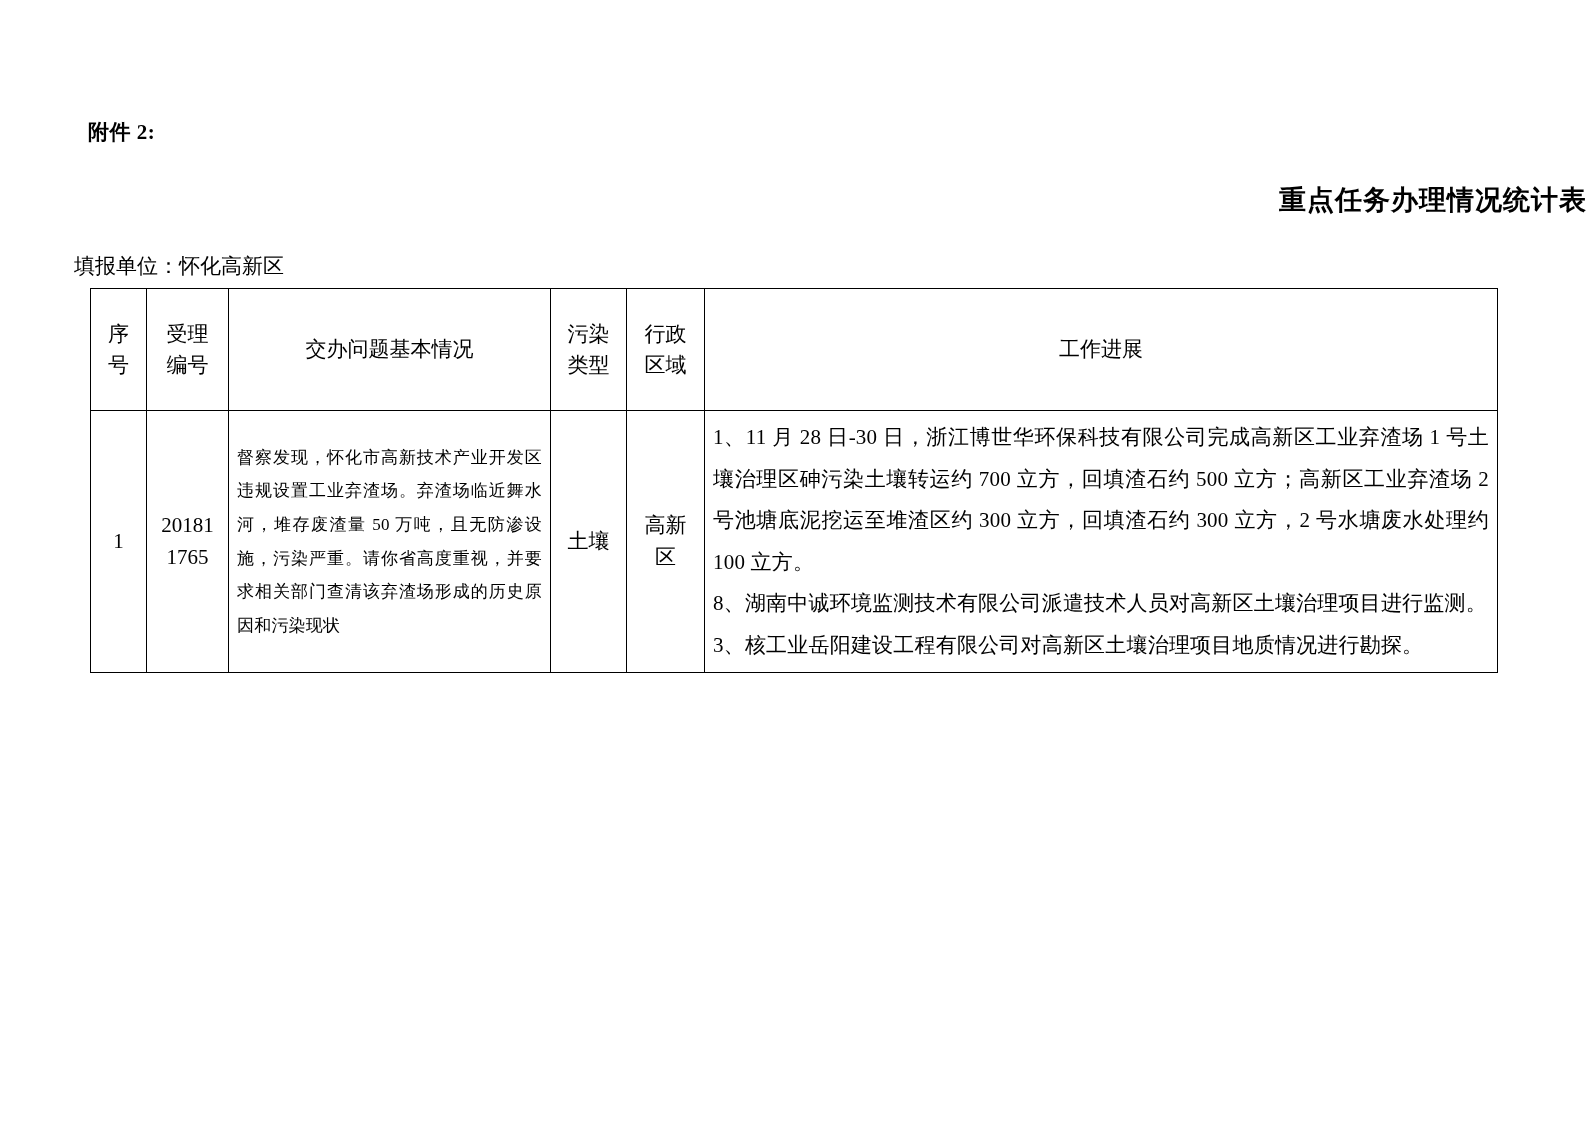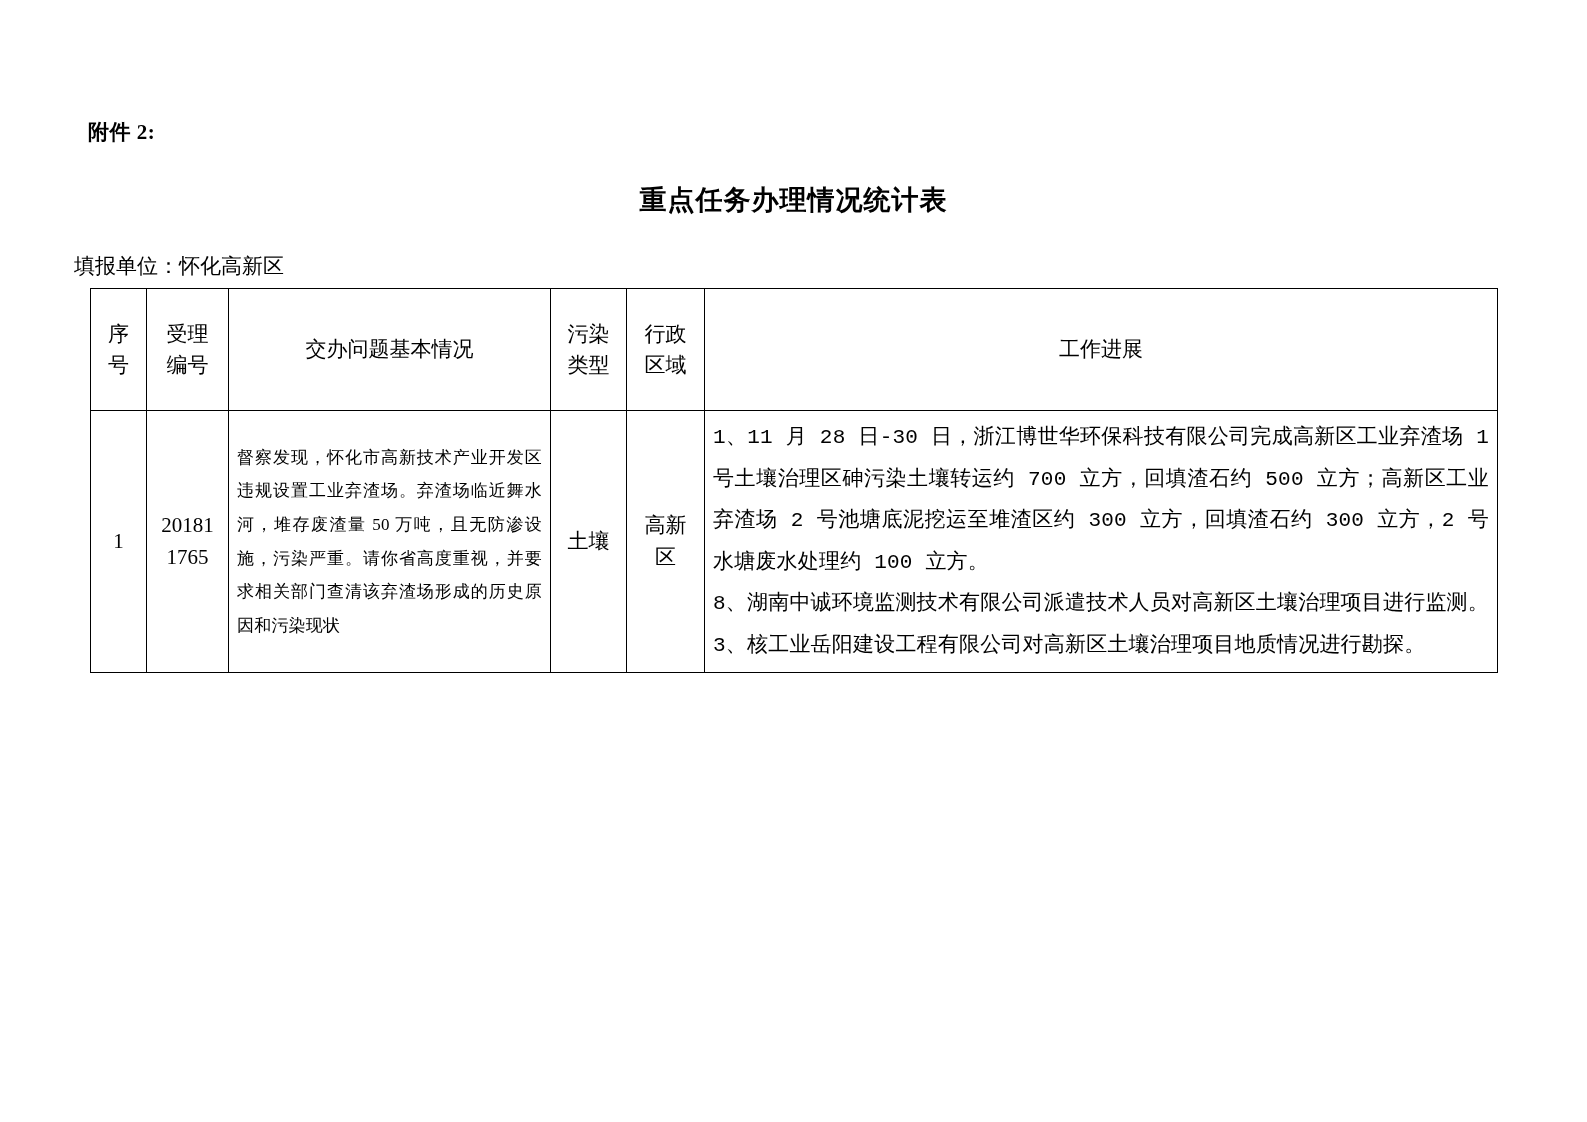--- a/index.html
+++ b/index.html
@@ -29,21 +29,21 @@
     top: 118px;
     font-size: 21px;
     font-weight: bold;
     letter-spacing: 0.5px;
   }
   .doc-title {
     position: absolute;
     left: 0;
     top: 182px;
     width: 1587px;
-    text-align: center;
+    text-align: right;
     font-size: 27px;
     font-weight: bold;
     letter-spacing: 1px;
   }
   .meta-row {
     position: absolute;
     left: 74px;
     top: 252px;
     width: 1410px;
     height: 28px;
@@ -112,21 +112,20 @@
     line-height: 1.98;
     text-align: justify;
     text-align-last: left;
     vertical-align: top;
     padding: 14px 14px 14px 12px;
     letter-spacing: 0.2px;
   }
   td.cell-prog p {
     margin: 0;
     text-indent: 0;
-    font-family: Liberation Mono, monospace;
   }
   .code-line { display: block; }
   .hdr-stack { display: block; }
 </style>
 </head>
 <body>
 
 <div class="page">
 
   <div class="attachment-label">附件 2:</div>

